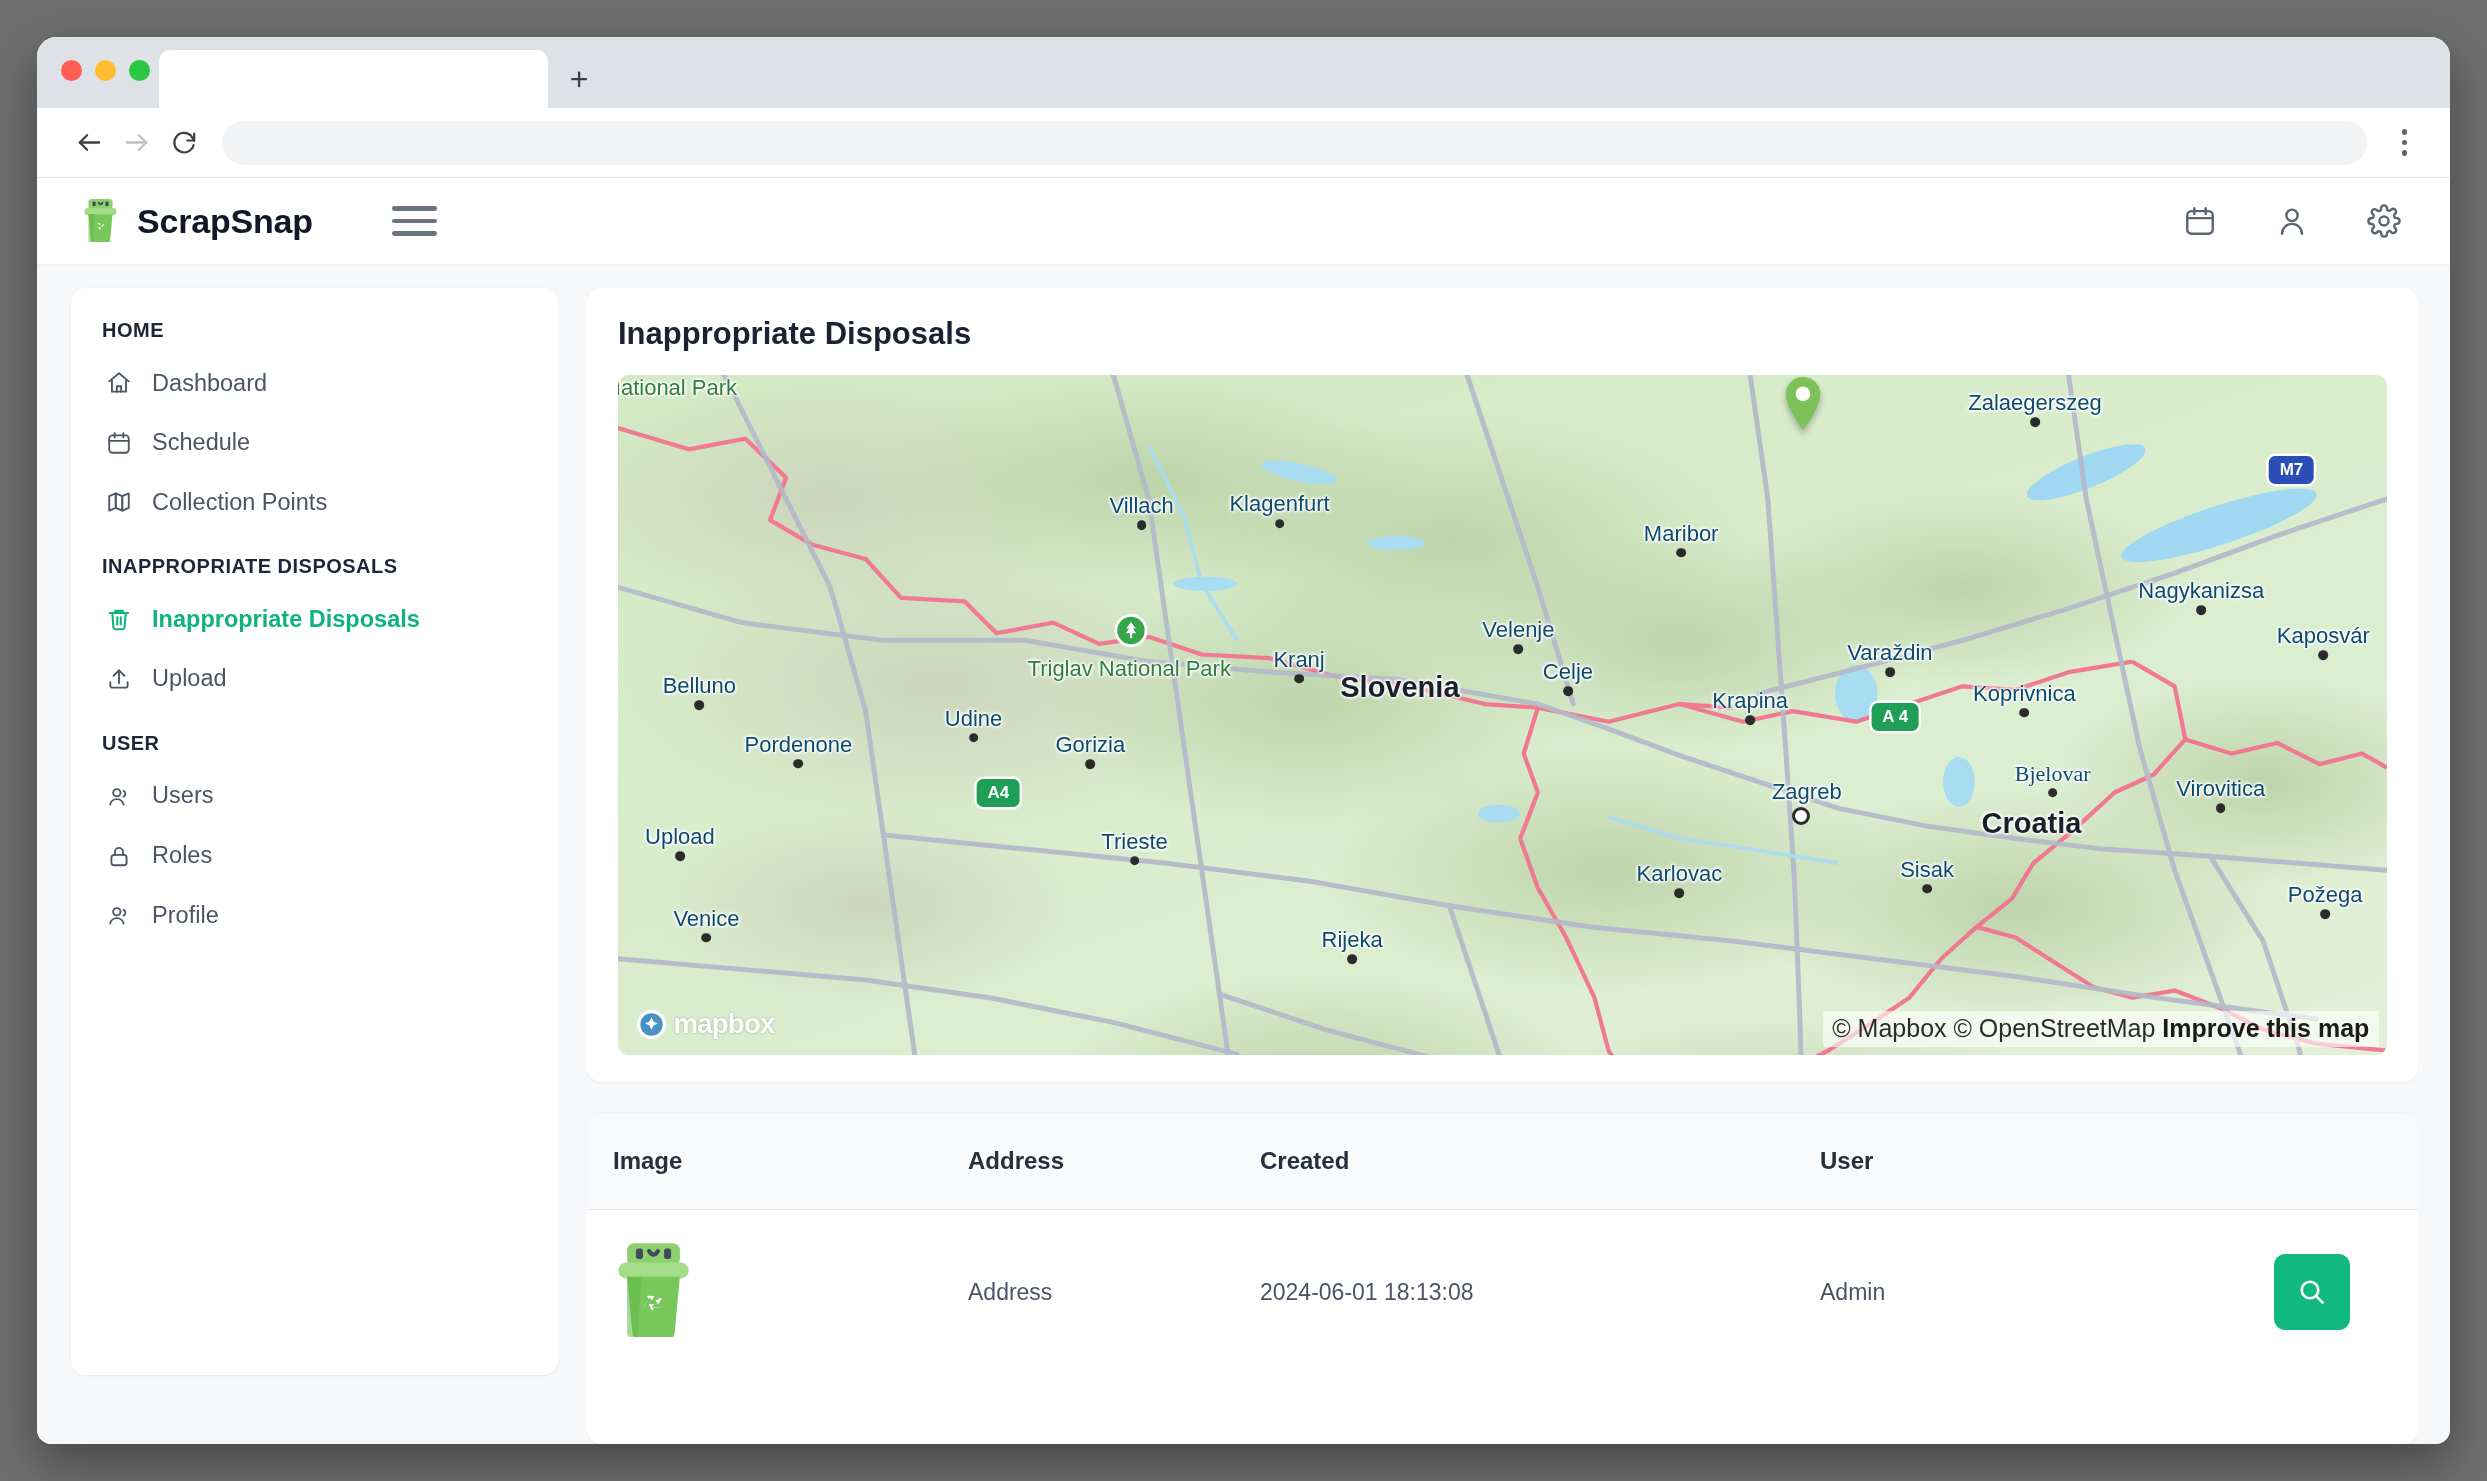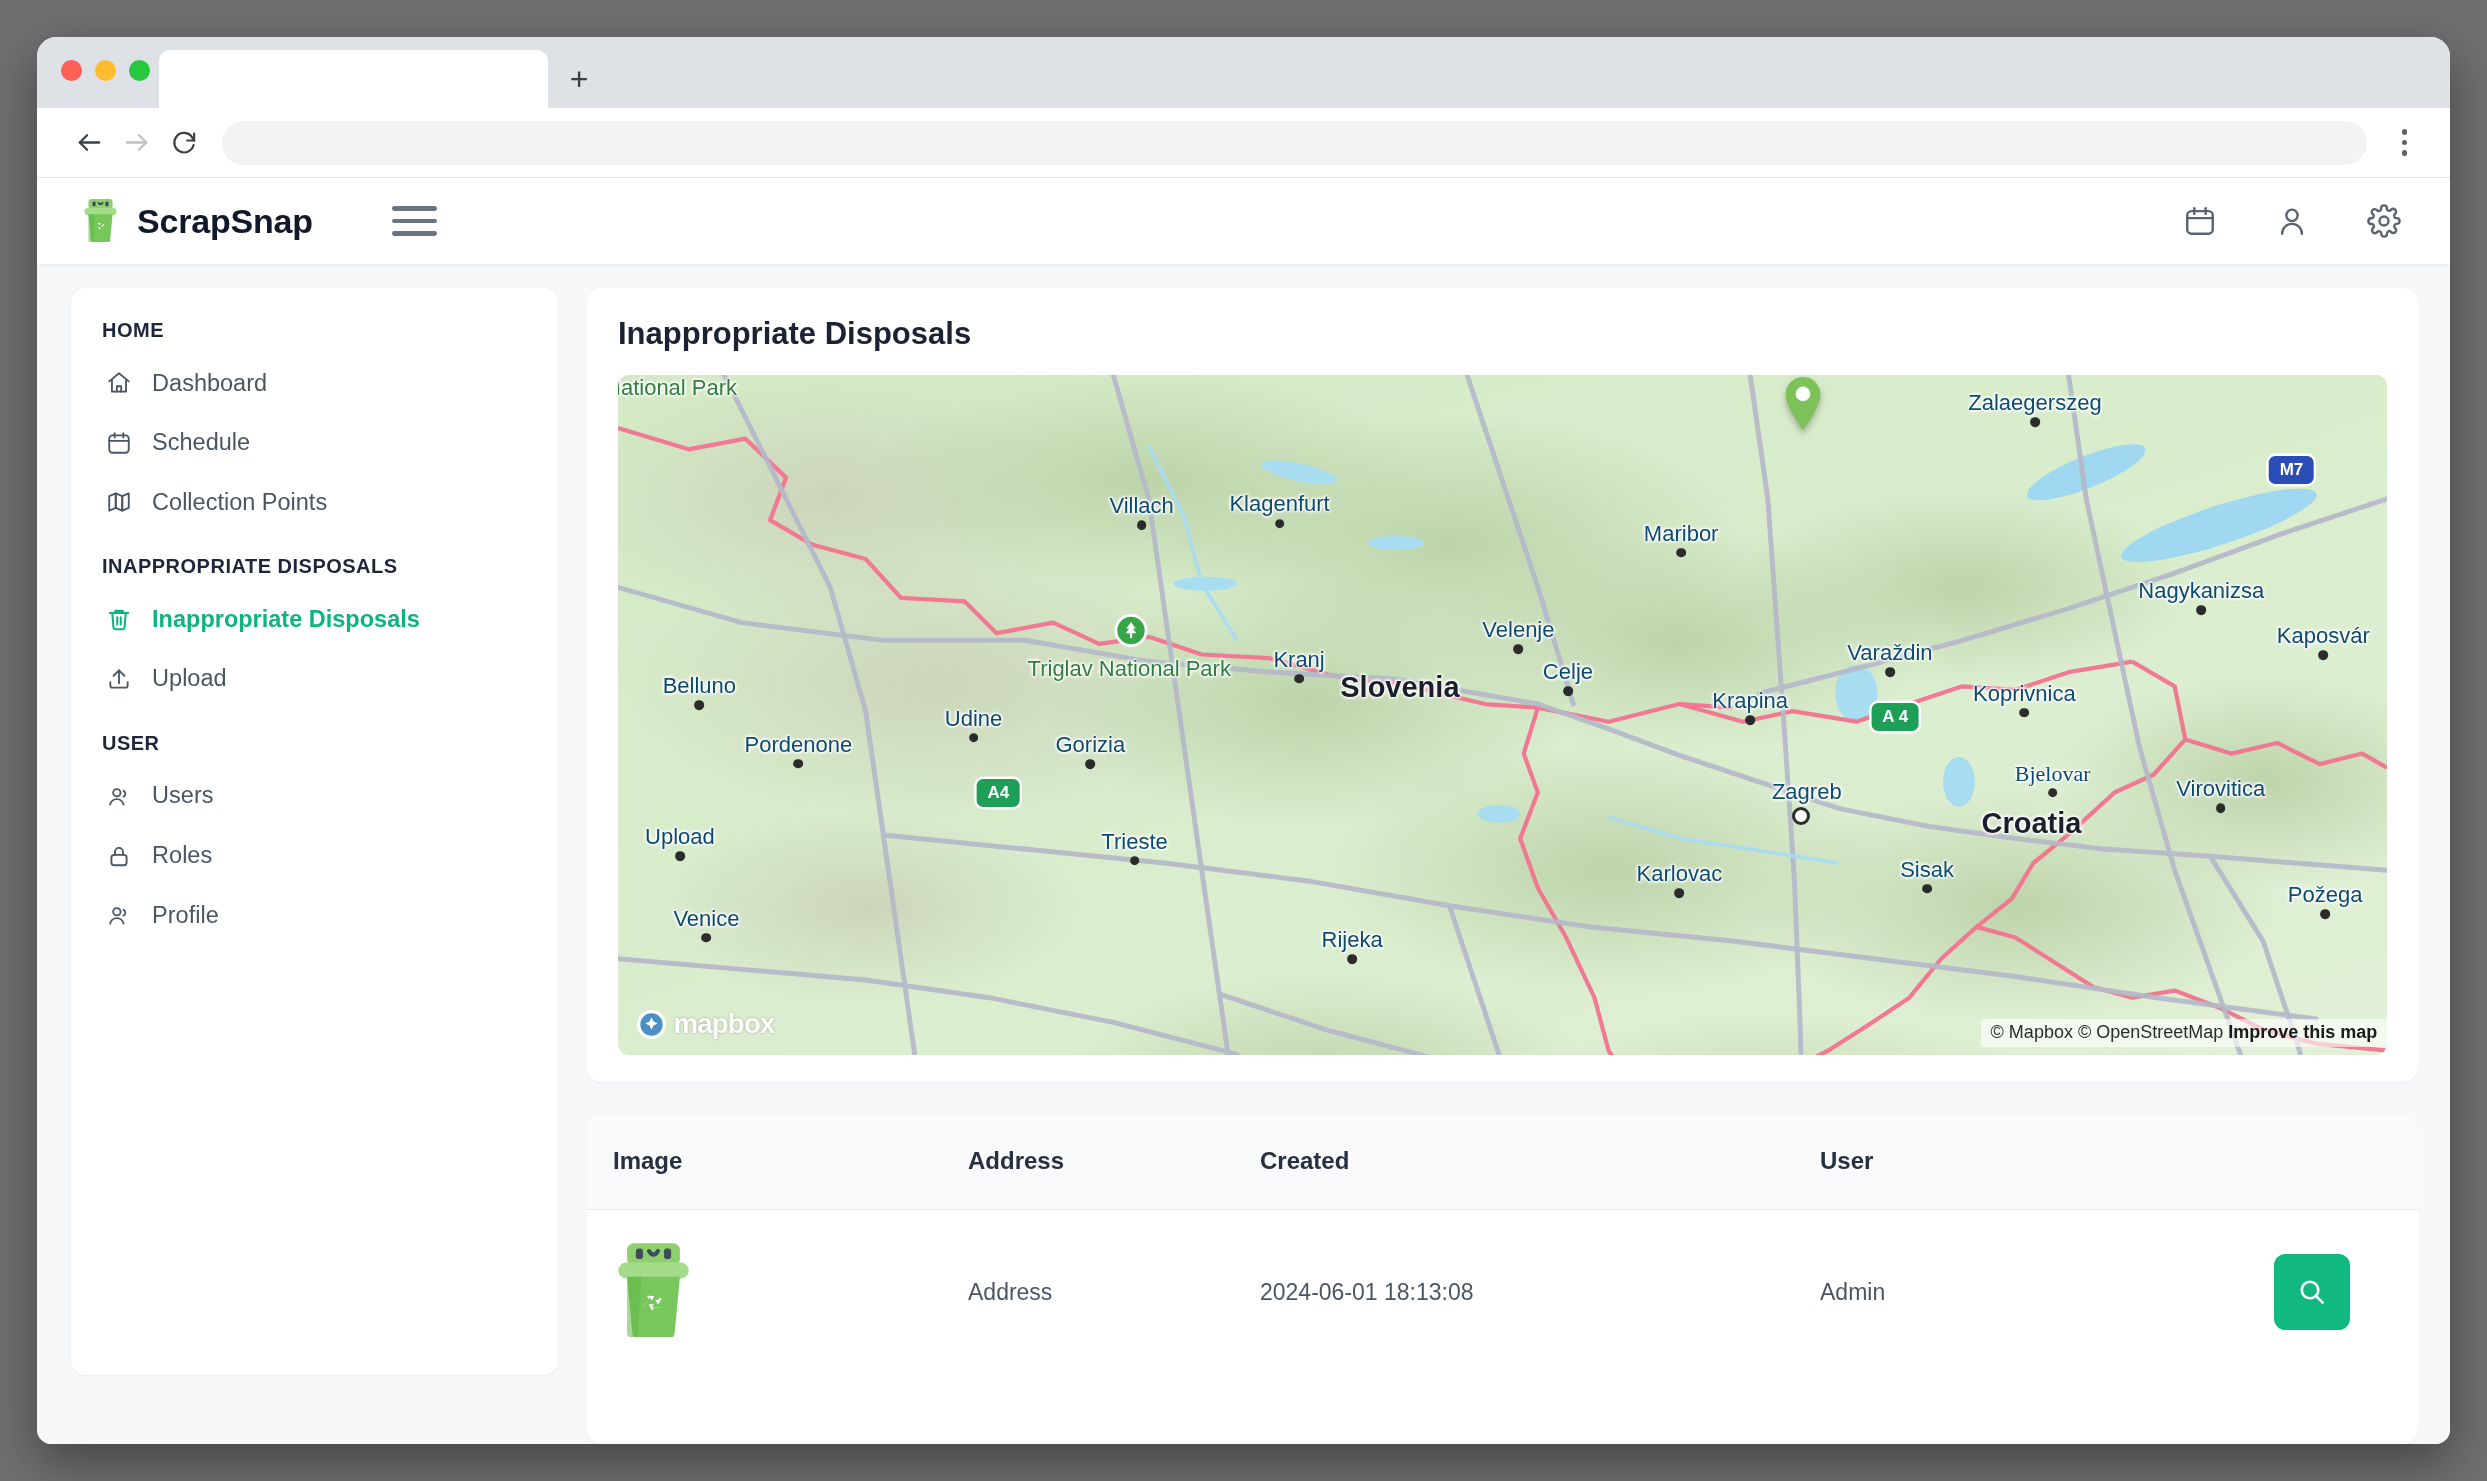--- a/index.html
+++ b/index.html
@@ -217,24 +217,24 @@
   #mapbox-logo {
     position: absolute; left: 18px; bottom: 14.6px;
     display: flex; align-items: center; gap: 6.5px;
   }
   #mapbox-wordmark {
     font-size: 27.6px; font-weight: 700; color: #ffffff;
     letter-spacing: -0.8px;
     text-shadow: 0 0 2.4px rgba(0,0,0,.32);
   }
   #map-attribution {
-    position: absolute; right: 0; bottom: 8px;
+    position: absolute; right: 8px; bottom: 8px;
     background: rgba(255,255,255,.62);
     padding: 3.2px 9.7px;
-    font-size: 18px; color: #2c2c2c;
+    font-size: 25px; color: #2c2c2c;
     border-radius: 3.2px 0 0 3.2px;
   }
   #map-attribution b { color: #1a1a1a; }
 
   
   #table-card { flex: 1; overflow: hidden; padding: 0; }
   #disposal-table { width: 100%; border-collapse: collapse; }
   #disposal-table thead tr { background: #f8fafc; }
   #disposal-table th {
     text-align: left;

